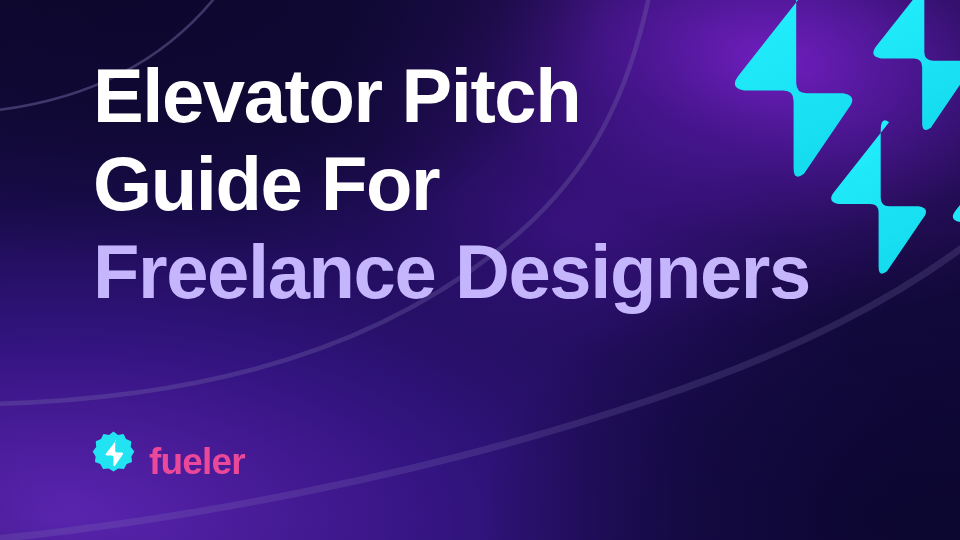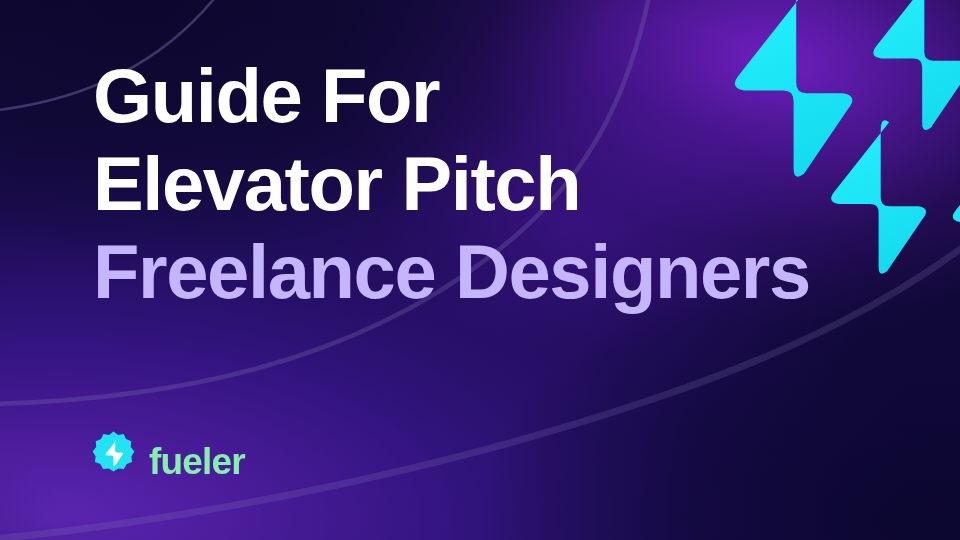--- a/index.html
+++ b/index.html
@@ -68,21 +68,21 @@
     position:absolute;
     left:92px; top:424px;
     display:flex;align-items:center;gap:14px;
   }
   .logo-badge{
     width:43px;height:43px;
     display:block;
     flex:0 0 auto;
   }
   .logo-word{
-    color:#86efac;
+    color:#ec4899;
     font-size:37px;
     font-weight:700;
     letter-spacing:-0.8px;
     line-height:1;
     margin-top:19px;
   }
 
   
   .bolts{position:absolute;inset:0;pointer-events:none;}
 </style>
@@ -137,22 +137,22 @@
                L 94 96 Q 102 86 90 84 L 62 84 Q 54 84 54 76 L 54 12 Q 54 -2 62 4 Z" fill="url(#boltGrad)"></path>
     </g>
 
     <g transform="translate(946,140) scale(1.00)">
       <path d="M 62 4 L 10 70 Q 2 80 14 82 L 44 82 Q 52 82 52 90 L 52 142 Q 52 152 60 146
                L 94 96 Q 102 86 90 84 L 62 84 Q 54 84 54 76 L 54 12 Q 54 -2 62 4 Z" fill="url(#boltGrad)"></path>
     </g>
   </svg>
 
   <div class="headline">
+    <span class="hl-line hl-white">Elevator Pitch</span>
     <span class="hl-line hl-white">Guide For</span>
-    <span class="hl-line hl-white">Elevator Pitch</span>
     <span class="hl-line hl-accent">Freelance Designers</span>
   </div>
 
   <div class="logo">
     <svg class="logo-badge" viewBox="0 0 100 100" aria-hidden="true">
 
       <path d="M50 1
                L60.4 9.1 L73.4 6.9 L79.1 18.8 L91.3 24.1 L90.2 37.3 L98.4 47.7
                L91.6 59.1 L93.1 72.2 L80.7 76.9 L74.2 88.4 L61.1 87.0 L50 94.0
                L38.9 87.0 L25.8 88.4 L19.3 76.9 L6.9 72.2 L8.4 59.1 L1.6 47.7

